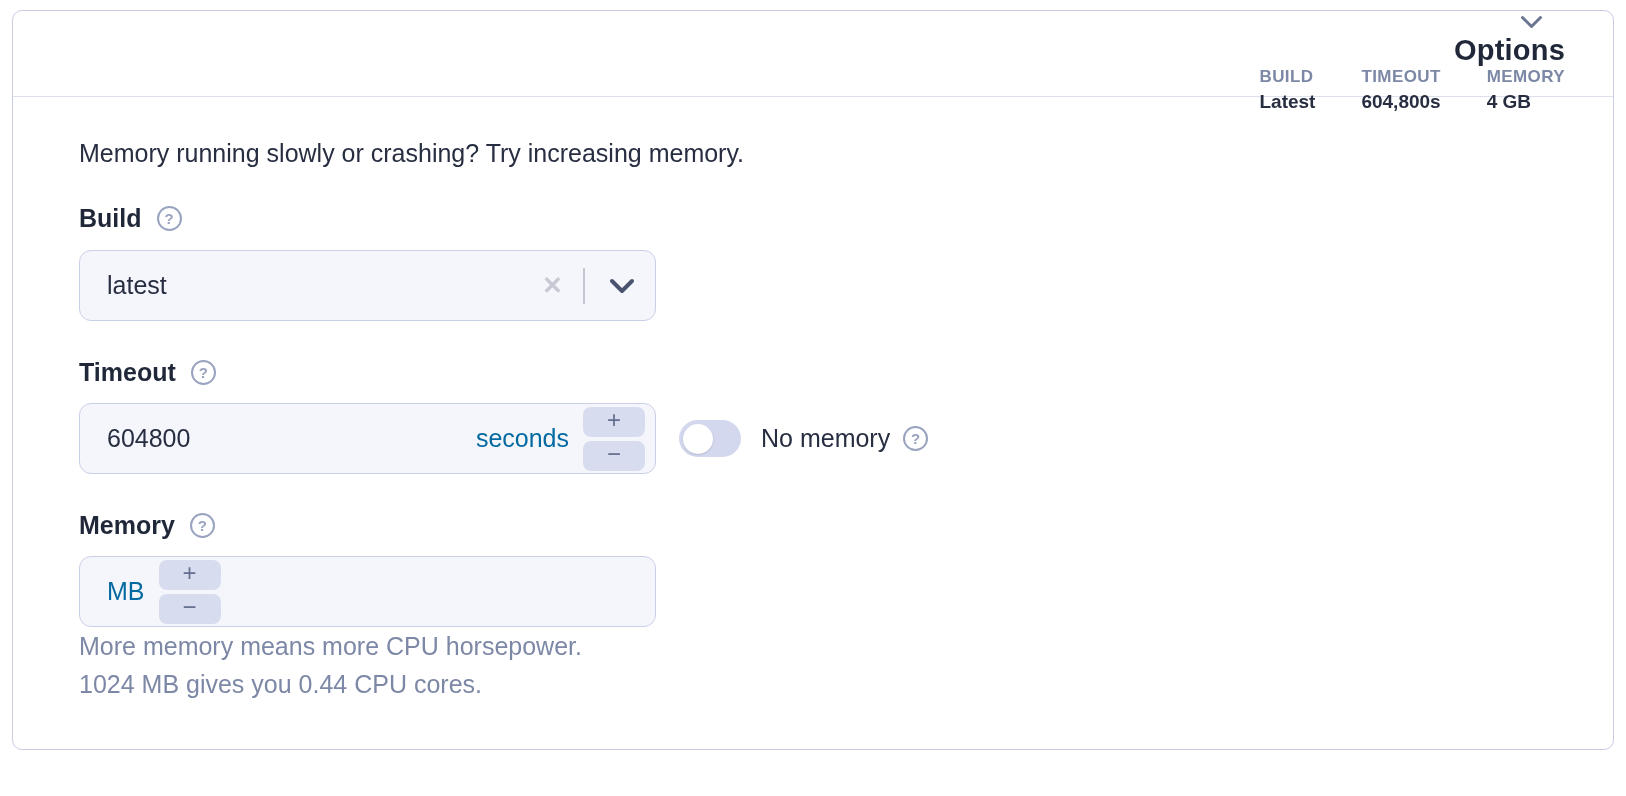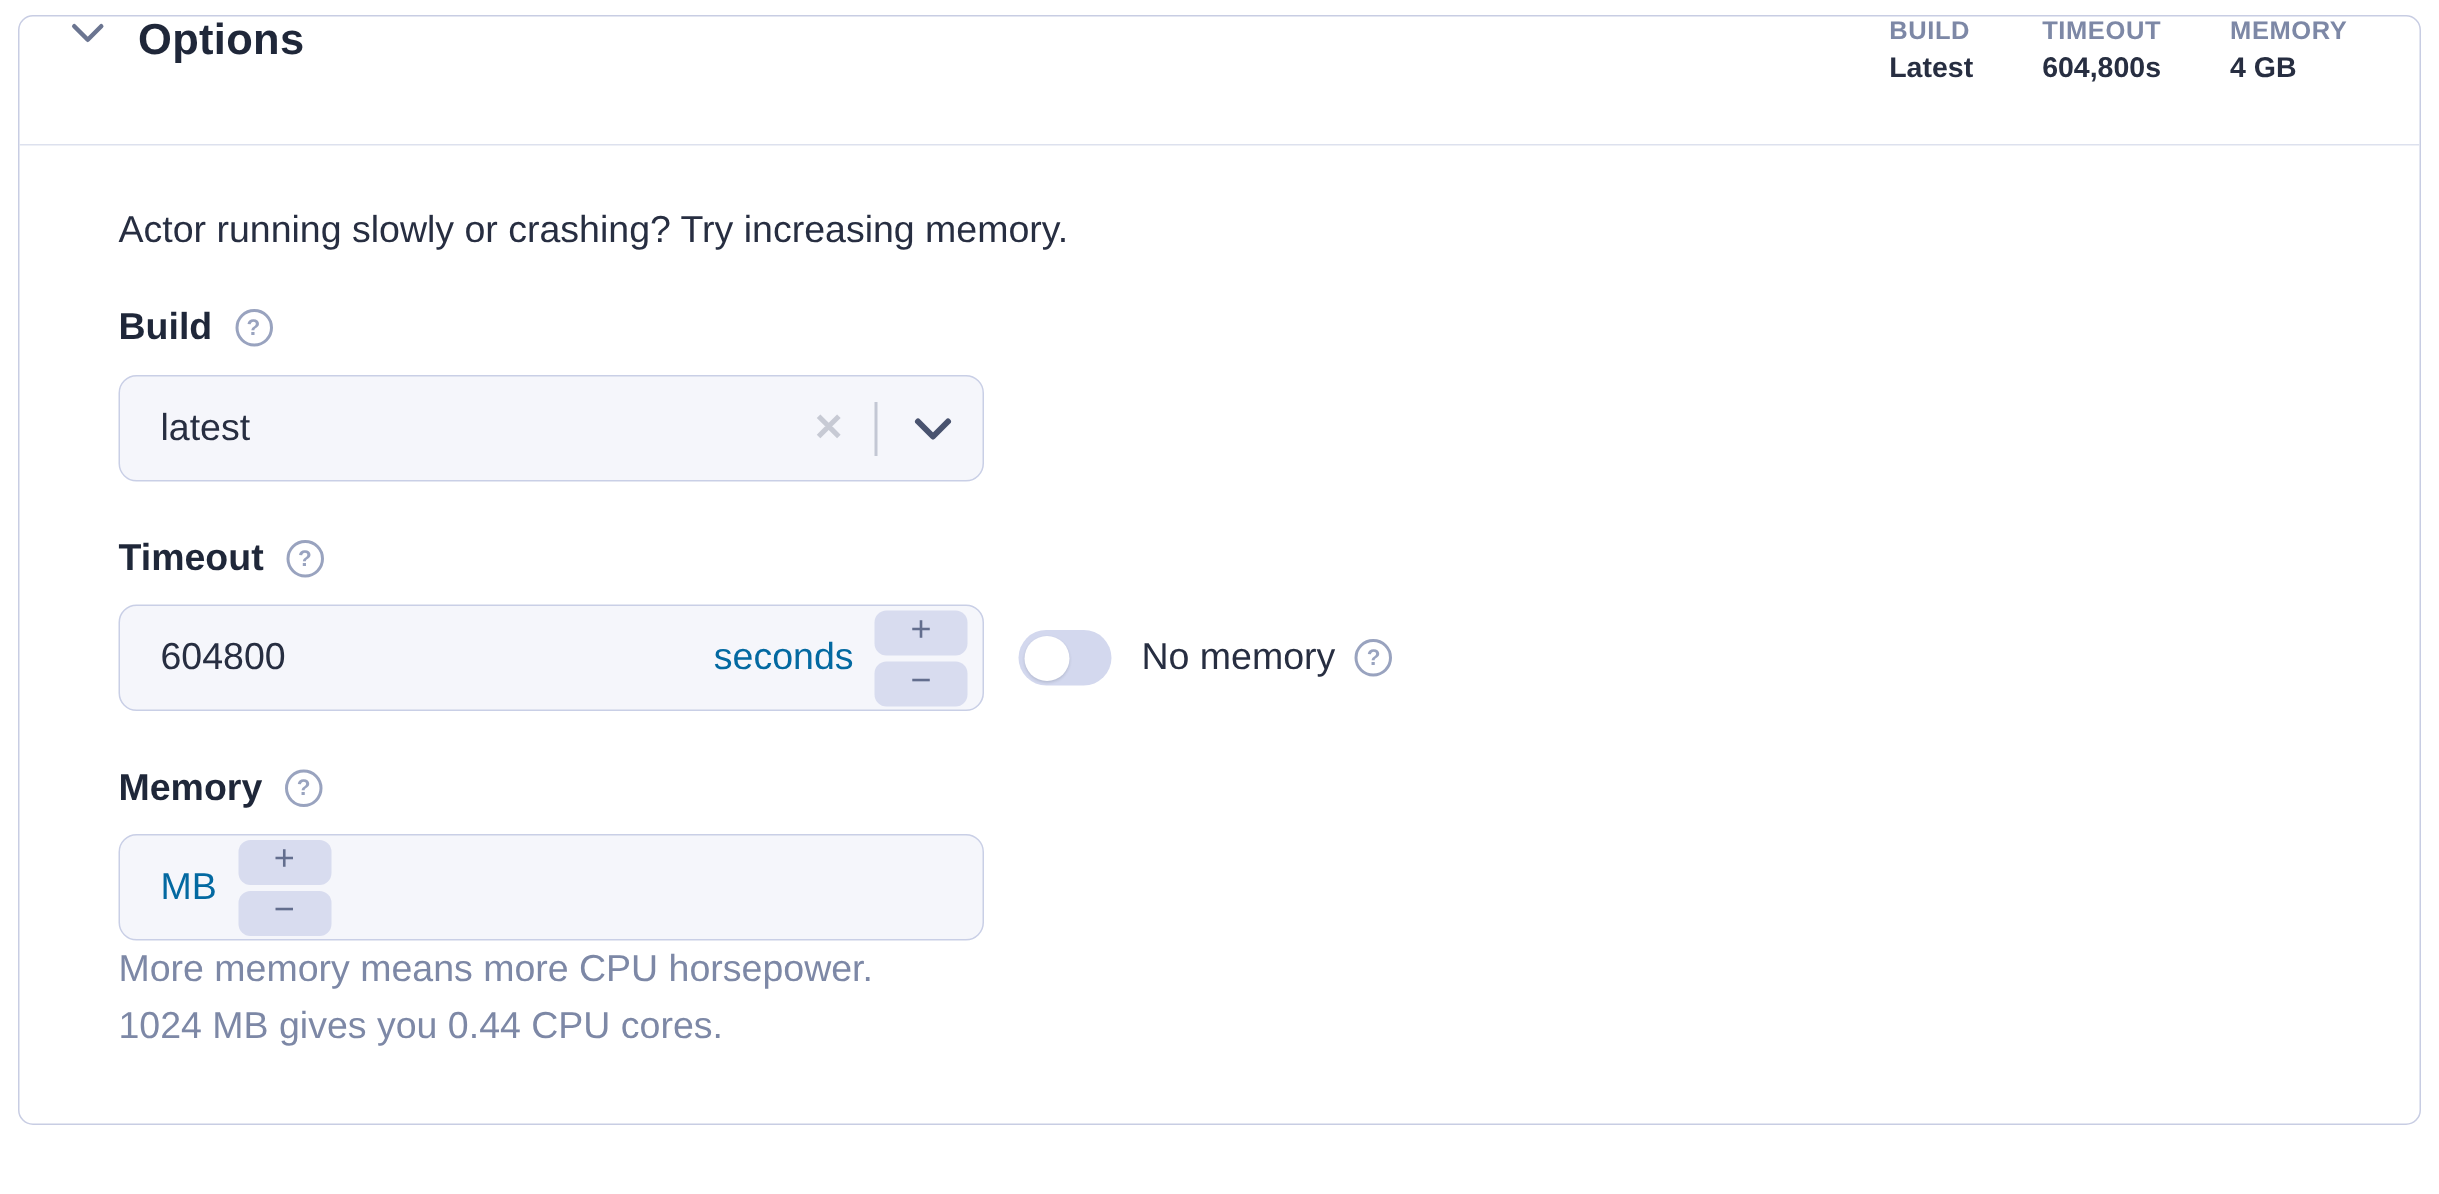--- a/index.html
+++ b/index.html
@@ -22,23 +22,24 @@
     width: 1602px;
     height: 740px;
     background: #ffffff;
     border: 1.5px solid #c8cde3;
     border-radius: 10px;
   }
   
   .panel-header {
     height: 86px;
     display: flex;
-    align-items: flex-start;
+    align-items: flex-end;
     padding: 0 48px 0 30px;
     border-bottom: 1.5px solid #dde1ee;
+    flex-direction: column;
   }
   .collapse-btn {
     background: none;
     border: none;
     cursor: pointer;
     display: flex;
     align-items: center;
     padding: 4px;
     margin-right: 18px;
   }
@@ -236,21 +237,21 @@
         </div>
         <div class="stat">
           <span class="stat-label">MEMORY</span>
           <span class="stat-value">4 GB</span>
         </div>
       </div>
     </div>
 
     <div class="panel-body">
 
-      <p class="intro">Actor running slowly or crashing? Try increasing memory.</p>
+      <p class="intro">Memory running slowly or crashing? Try increasing memory.</p>
 
       <div class="field-label-row first">
         <span class="field-label">Build</span>
         <span class="help-icon">?</span>
       </div>
       <div class="input-box">
         <input type="text" value="latest" style="">
         <span class="clear-icon">✕</span>
         <span class="v-sep"></span>
         <button class="dd-chevron">

